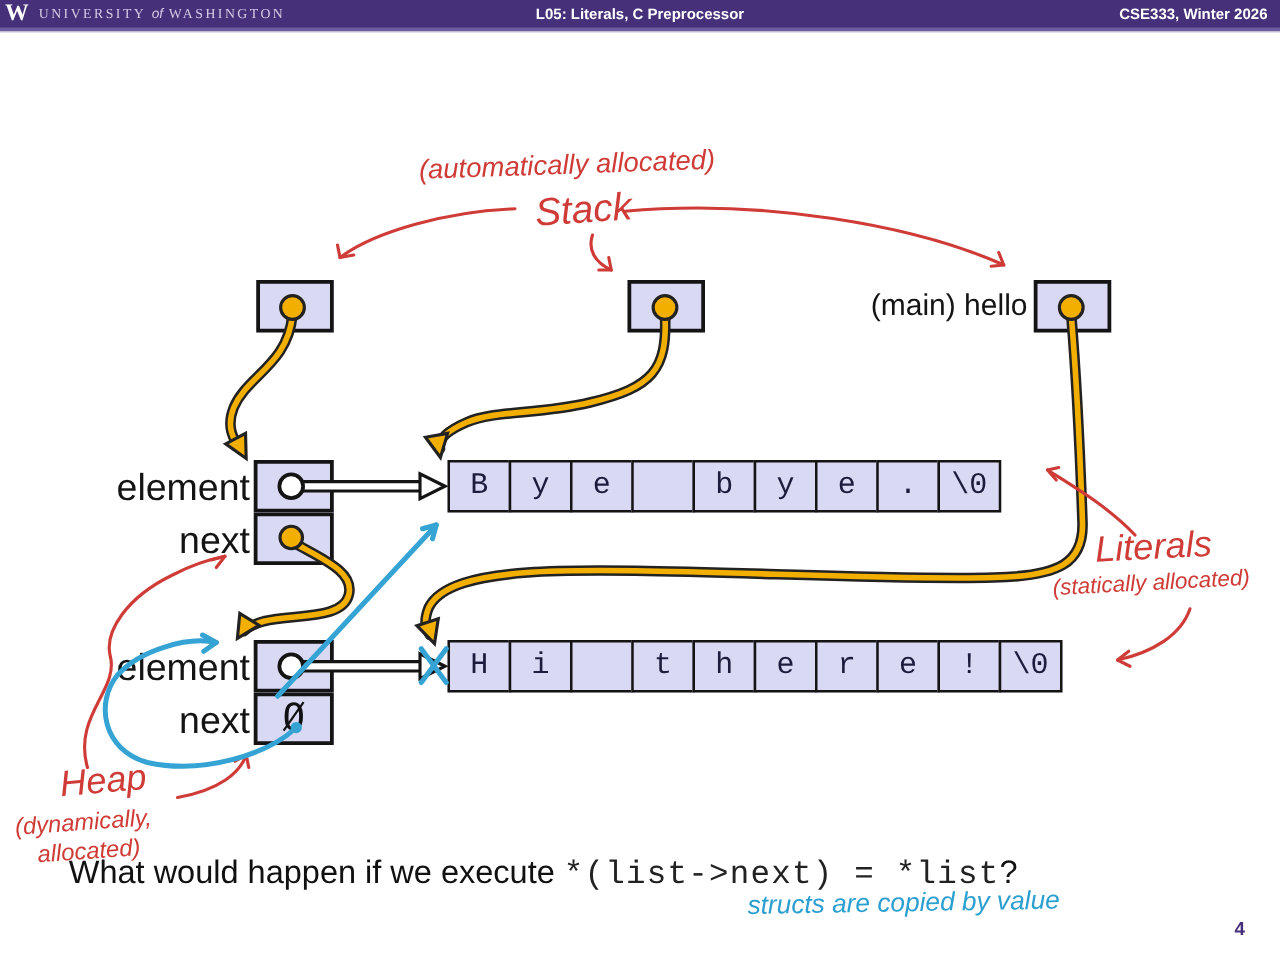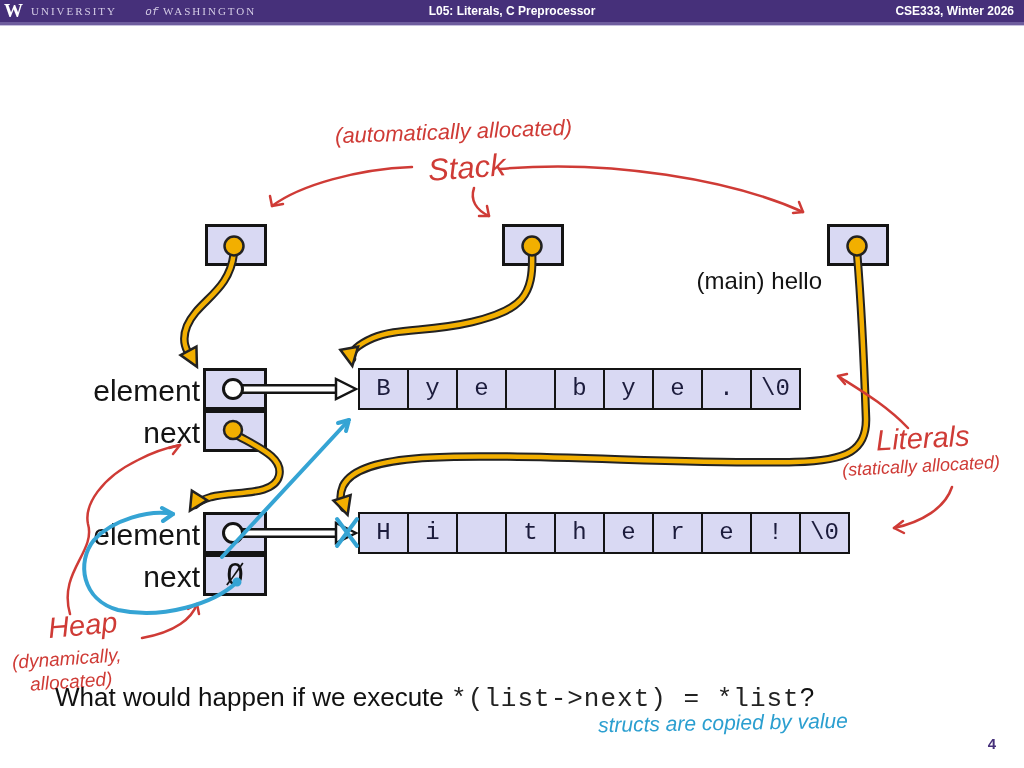--- a/index.html
+++ b/index.html
@@ -6,21 +6,21 @@
   .slide{position:relative;width:1024px;height:768px;background:#ffffff;overflow:hidden;
          font-family:"Liberation Sans",sans-serif;}
 
   
   .hdr{position:absolute;left:0;top:0;width:1024px;height:22px;background:#46307a;
        border-bottom:3px solid #6e5d9e;display:flex;align-items:center;justify-content:space-between;}
   .hdr::after{content:"";position:absolute;left:0;top:25px;width:1024px;height:1px;background:#c6bfdd;}
   .h-left{display:flex;align-items:center;gap:8px;padding-left:4px;}
   .logo{color:#fff;font-family:"Liberation Serif",serif;font-weight:bold;font-size:19px;line-height:22px;}
   .inst{color:#d5cde6;font-family:"Liberation Serif",serif;font-size:11px;letter-spacing:2px;}
-  .inst em{font-family:Liberation Mono, monospace;letter-spacing:0;margin-left:24px;}
+  .inst em{font-family:Liberation Sans, sans-serif;letter-spacing:0;}
   .h-center{position:absolute;left:0;right:0;text-align:center;color:#ffffff;font-size:12px;font-weight:bold;}
   .h-right{color:#ffffff;font-size:12px;font-weight:bold;padding-right:10px;position:relative;z-index:1;}
 
   
   .title{position:absolute;left:48px;top:64px;font-size:44px;font-weight:700;color:#111;letter-spacing:-1px;}
 
   
   .sbox,.nbox{position:absolute;background:#d9d9f3;border:3px solid #141414;box-sizing:border-box;}
   .sbox{width:62px;height:42px;}
   .nbox{width:64px;height:42px;}
@@ -57,21 +57,21 @@
   <header class="hdr">
     <div class="h-left">
       <span class="logo">W</span>
       <span class="inst"><span>UNIVERSITY</span> <em>of</em> <span>WASHINGTON</span></span>
     </div>
     <div class="h-center">L05:  Literals, C Preprocessor</div>
     <div class="h-right">CSE333, Winter 2026</div>
   </header>
 
 
-  <div class="var-label" style="left:660px;width:162px;top:231px;margin-top:36px;">(main) hello</div>
+  <div class="var-label" style="left:660px;width:162px;top:231px;">(main) hello</div>
 
   <div class="sbox" style="left:205px;top:224px;"></div>
   <div class="sbox" style="left:502px;top:224px;"></div>
   <div class="sbox" style="left:827px;top:224px;"></div>
 
   <div class="field-label" style="left:80px;width:120px;top:374px;">element</div>
   <div class="field-label" style="left:80px;width:120px;top:416px;">next</div>
   <div class="nbox" style="left:203px;top:368px;"></div>
   <div class="nbox" style="left:203px;top:410px;"></div>
 

